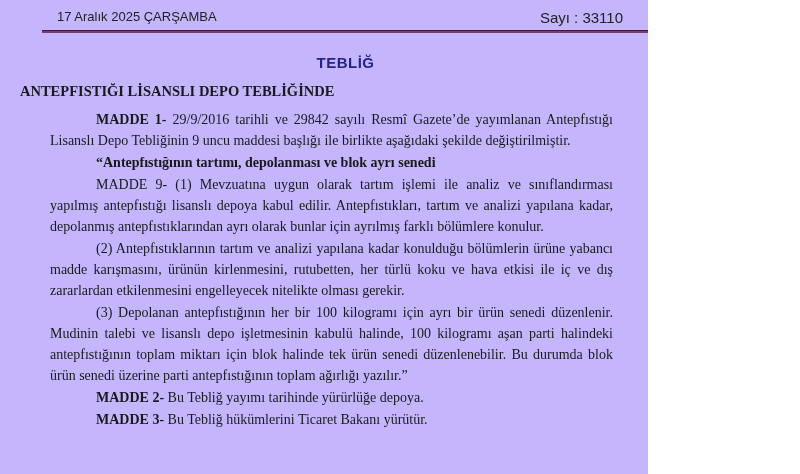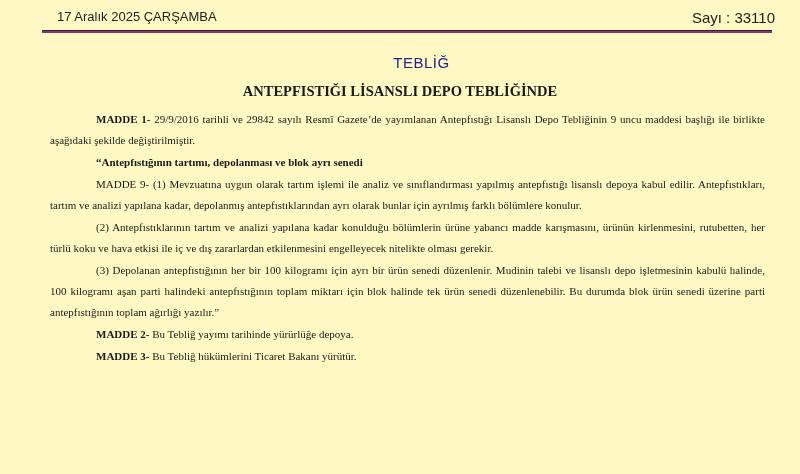--- a/index.html
+++ b/index.html
@@ -2,23 +2,23 @@
 <html lang="tr"><head>
 <meta charset="utf-8">
 <style>
   html, body {
     margin: 0;
     padding: 0;
     background: #ffffff;
   }
   #page {
     position: relative;
-    width: 800px;
+    width: 648px;
     height: 474px;
-    background: #fef9c3;
+    background: #c4b5fd;
     overflow: hidden;
     font-family: "Liberation Serif", serif;
     color: #1a1a1a;
   }
   
   .masthead {
     position: relative;
     height: 30px;
     padding-top: 7px;
   }
@@ -57,41 +57,42 @@
     width: 730px;
     height: 2px;
     border-top: 1px solid #401838;
   }
   
   .section-heading {
     margin-top: 17px;
     text-align: center;
     font-family: "Liberation Sans", sans-serif;
     font-size: 15px;
-    font-weight: normal;
+    font-weight: bold;
     letter-spacing: 0.5px;
     margin-left: 43px;
   }
   
   .authority {
     margin: 15px 0 0 95px;
     font-size: 14.5px;
     text-decoration: underline;
   }
   .decree-title {
     margin-top: 9px;
-    text-align: center;
+    text-align: left;
     font-size: 14.5px;
     font-weight: bold;
     line-height: 22px;
+    padding-left: 20px;
   }
   .body-text {
     margin: 7px 35px 16px 50px;
     text-align: justify;
-    font-size: 11px;
+    font-size: 14px;
     line-height: 21px;
   }
   .body-text p {
     margin: 0 0 1px 0;
     text-indent: 46px;
   }
   .lead {
     font-weight: bold;
   }
   .lead:empty { display: none; }

